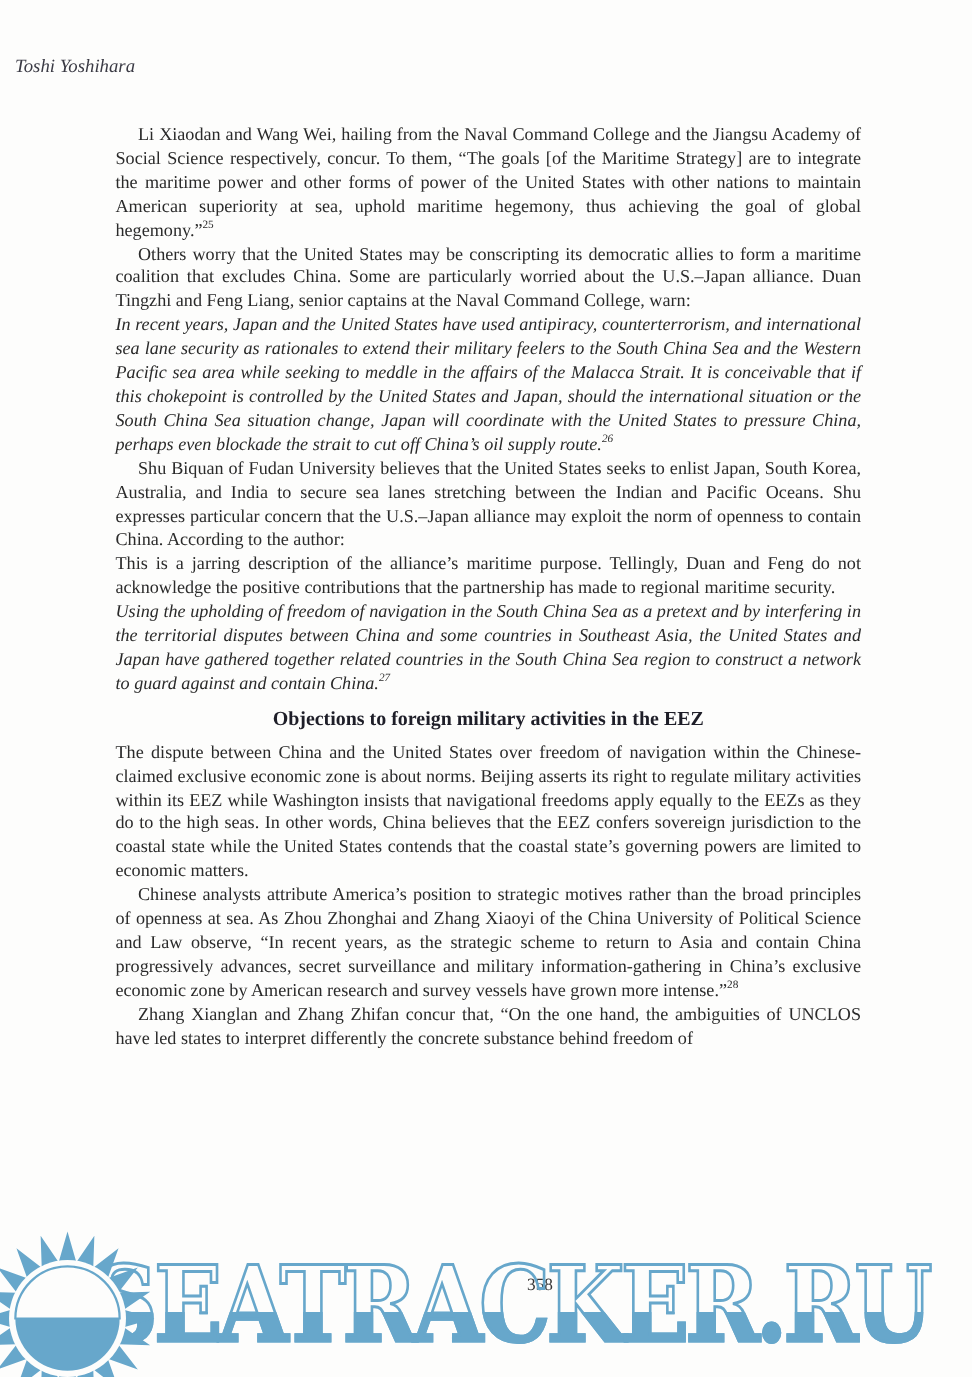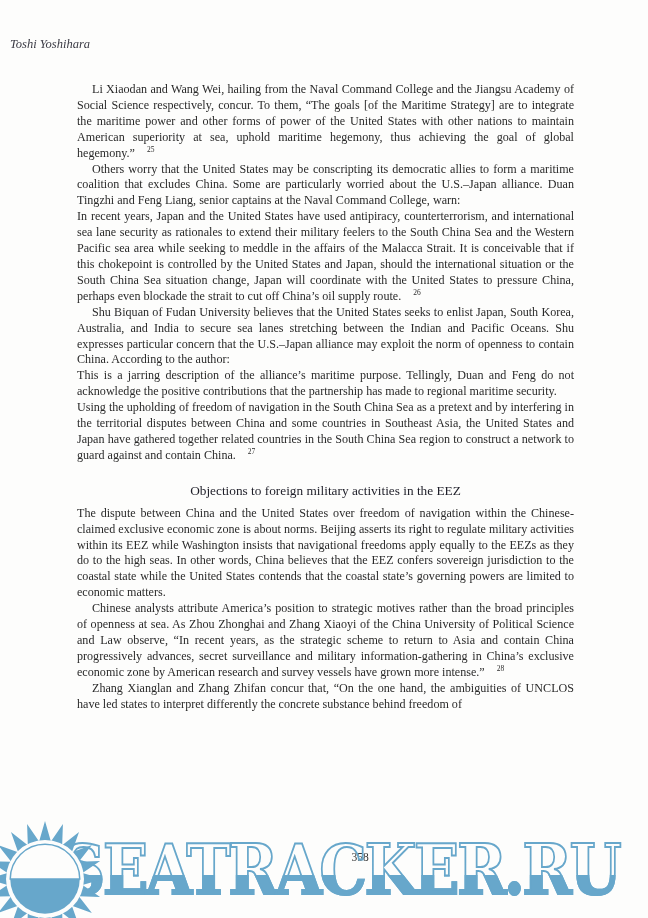--- a/index.html
+++ b/index.html
@@ -30,32 +30,32 @@
     font-size: 12.1px;
     line-height: 15.9px;
     text-align: justify;
   }
   p.indent { text-indent: 15px; }
   .quote {
     margin: 13px 0 13px 22px;
     font-size: 11.6px;
     line-height: 16.2px;
     text-align: justify;
+    font-style: italic;
   }
   sup.fnref {
     font-size: 7.5px;
     line-height: 0;
     vertical-align: super;
-    margin-left: 12px;
   }
   h2.section-heading {
-    margin: 19px 0 7px 0;
+    margin: 7px 0 7px 0;
     text-align: center;
     font-size: 13.3px;
-    font-weight: normal;
+    font-weight: bold;
     color: #1e1e28;
   }
   .page-number {
     position: absolute;
     top: 851px; left: 0; right: 0;
     text-align: center;
     font-size: 11.5px;
     color: #333;
     transform: translateX(36px);
     z-index: 1;

